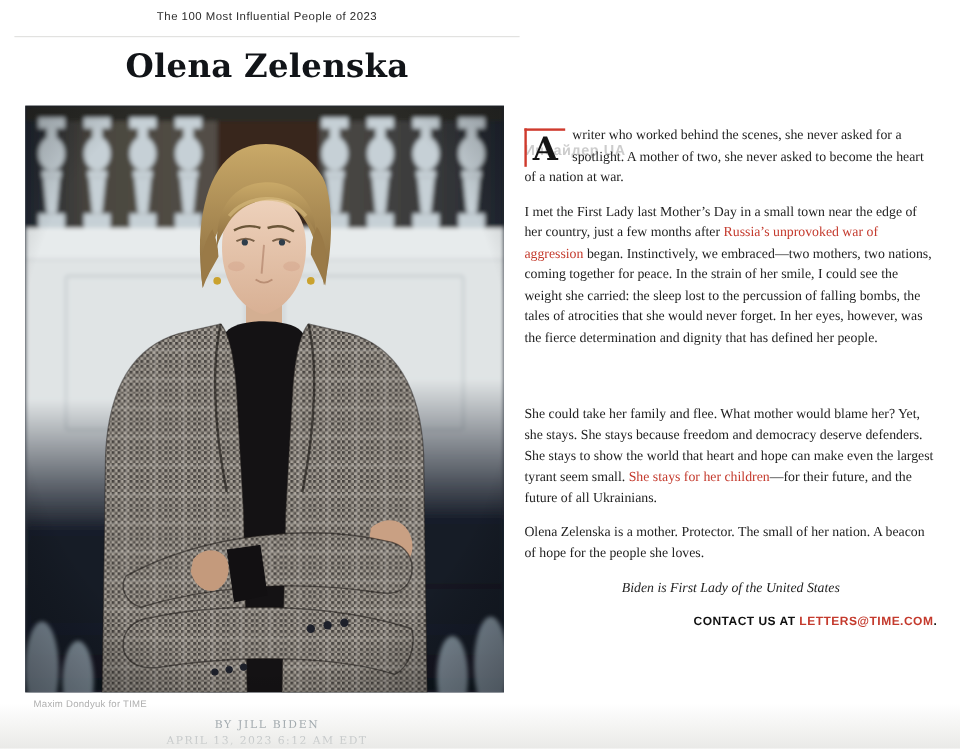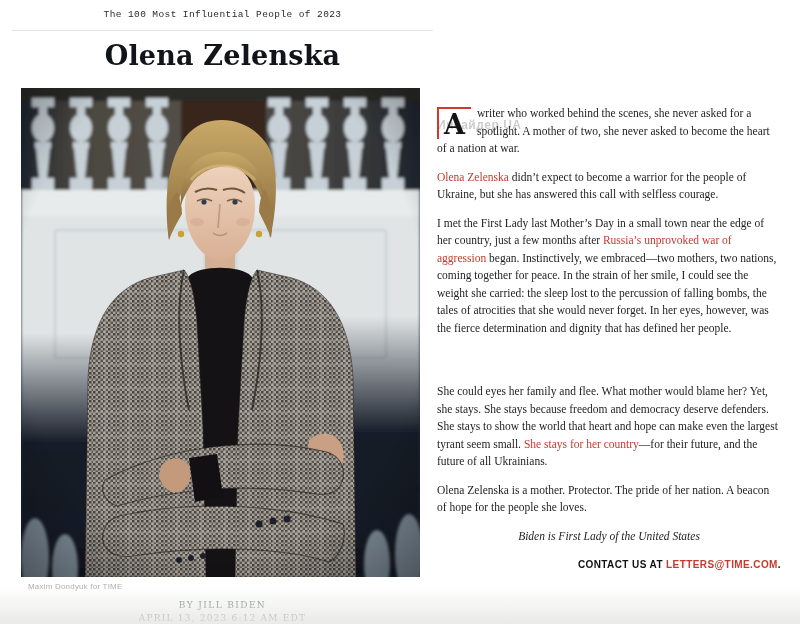--- a/index.html
+++ b/index.html
@@ -2,21 +2,21 @@
 <html><head>
 <meta charset="utf-8">
 <style>
   * { margin:0; padding:0; box-sizing:border-box; }
   html,body { width:800px; height:624px; background:#ffffff; overflow:hidden; }
   body { position:relative; font-family:"Liberation Serif", serif; }
 
   
   .left-col { position:absolute; left:12px; top:0; width:421px; height:624px; }
   .kicker { position:absolute; left:0; top:9px; width:100%; text-align:center;
-            font-family:Liberation Mono, monospace; font-size:9.5px; letter-spacing:0.4px; color:#2b2b2b; }
+            font-family:Liberation Sans, sans-serif; font-size:9.5px; letter-spacing:0.4px; color:#2b2b2b; }
   .rule { position:absolute; left:0; top:30px; width:100%; height:1px; background:#e2e2e0; }
   .title { position:absolute; left:0; top:40px; width:100%; text-align:center;
            font-family:"DejaVu Serif", serif; font-weight:bold; font-size:27px; color:#111418; letter-spacing:0.2px; }
   .photo { position:absolute; left:9px; top:88px; width:399px; height:489px; background:#242b36; overflow:hidden; }
   .photo svg { display:block; }
   .credit { position:absolute; left:16px; top:582px; font-family:"Liberation Sans", sans-serif;
             font-size:8px; color:#aeaeae; letter-spacing:0.2px; }
   .byline { position:absolute; left:0; top:600px; width:100%; text-align:center;
             font-family:"DejaVu Serif", serif; font-size:9px; letter-spacing:1.4px; color:#76838c; }
   .date   { position:absolute; left:0; top:613px; width:100%; text-align:center;
@@ -231,29 +231,26 @@
   <div class="byline">BY JILL BIDEN</div>
   <div class="date">APRIL 13, 2023 6:12 AM EDT</div>
 </div>
 
 <div class="watermark">Инсайдер UA</div>
 
 <div class="article">
   <p>
     <span class="dropcap">A</span><span>writer who worked behind the scenes, she never asked for a spotlight. A mother of two, she never asked to become the heart of a nation at war.</span>
   </p>
-  <p>
-    <span class="redlink">Olena Zelenska</span><span> didn’t expect to become a warrior for the people of Ukraine, but she has answered this call with selfless courage.</span>
-  </p>
   <p class="gap-large">
     <span>I met the First Lady last Mother’s Day in a small town near the edge of her country, just a few months after </span><span class="redlink">Russia’s unprovoked war of aggression</span><span> began. Instinctively, we embraced—two mothers, two nations, coming together for peace. In the strain of her smile, I could see the weight she carried: the sleep lost to the percussion of falling bombs, the tales of atrocities that she would never forget. In her eyes, however, was the fierce determination and dignity that has defined her people.</span>
   </p>
   <p>
-    <span>She could eyes her family and flee. What mother would blame her? Yet, she stays. She stays because freedom and democracy deserve defenders. She stays to show the world that heart and hope can make even the largest tyrant seem small. </span><span class="redlink">She stays for her country</span><span>—for their future, and the future of all Ukrainians.</span>
-  </p>
-  <p>Olena Zelenska is a mother. Protector. The pride of her nation. A beacon of hope for the people she loves.</p>
+    <span>She could take her family and flee. What mother would blame her? Yet, she stays. She stays because freedom and democracy deserve defenders. She stays to show the world that heart and hope can make even the largest tyrant seem small. </span><span class="redlink">She stays for her children</span><span>—for their future, and the future of all Ukrainians.</span>
+  </p>
+  <p>Olena Zelenska is a mother. Protector. The small of her nation. A beacon of hope for the people she loves.</p>
   <p class="signature">Biden is First Lady of the United States</p>
   <p class="contact">
     <span>CONTACT US AT </span><span class="redlink">LETTERS@TIME.COM</span><span>.</span>
   </p>
 </div>
 
 <div class="bottom-tint"></div>
 
 </body></html>

